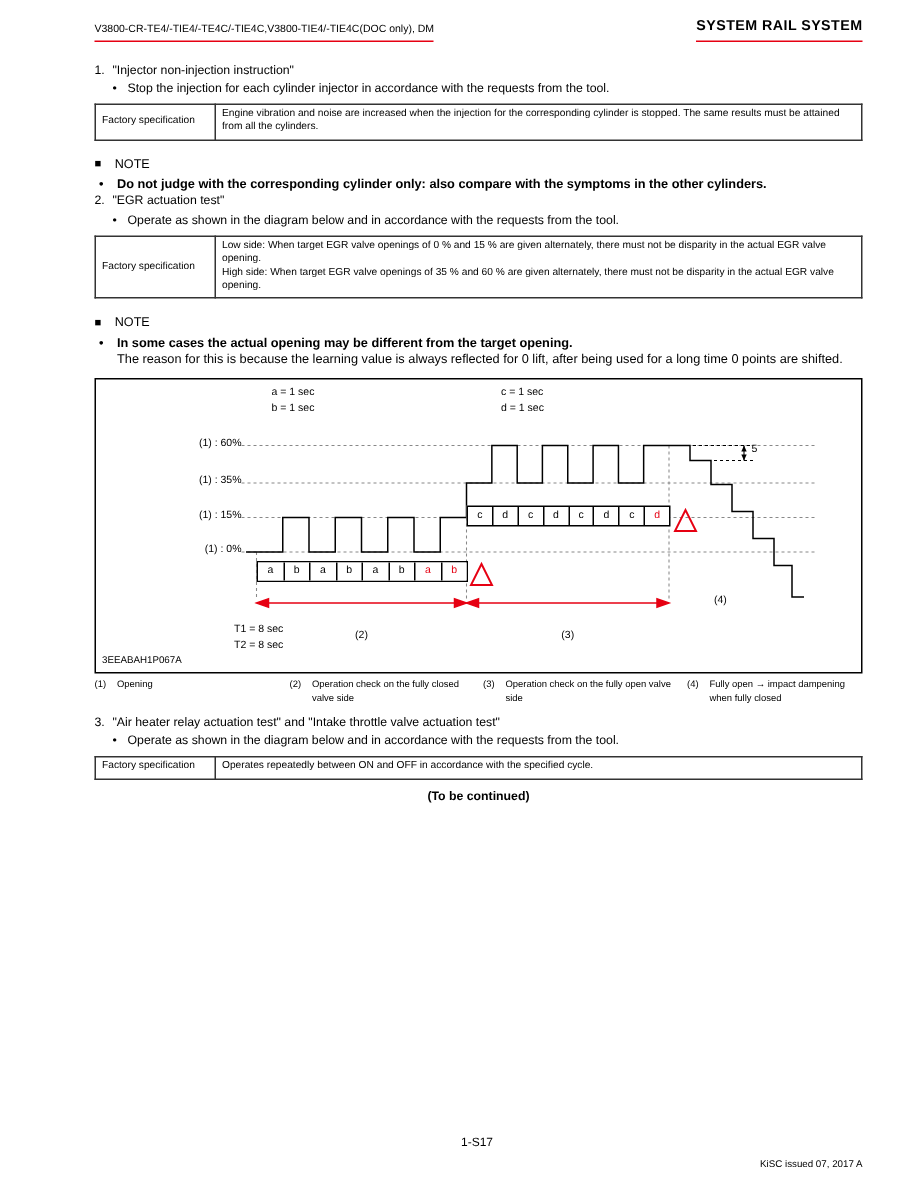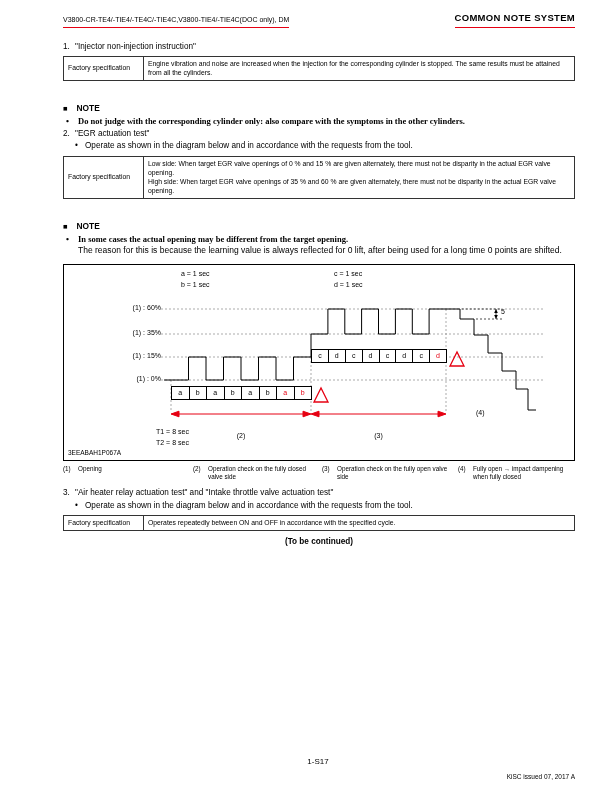--- a/index.html
+++ b/index.html
@@ -19,23 +19,23 @@
   .sec-title{ font-weight:bold; font-size:8.4px; margin-bottom:2px; }
   .num-line{ margin-top:1.5px; }
   .num{ display:inline-block; width:12px; }
   .bullet-line{ position:relative; padding-left:22px; margin-top:1.5px; }
   .bullet-line::before{ content:"•"; position:absolute; left:12px; }
 
   table.spec-table{ width:100%; border-collapse:collapse; margin:4px 0 5px; }
   .spec-table td{ border:1px solid #333; font-size:6.8px; line-height:1.32; padding:2.5px 4px; vertical-align:middle; }
   td.spec-label{ width:80px; }
 
-  .note-head{ font-weight:bold; font-size:8.4px; margin-top:22px; }
+  .note-head{ font-weight:normal; font-size:8.4px; margin-top:10px; }
   .note-head::before{ content:"■"; margin-right:9px; font-size:7.5px; position:relative; top:-0.5px; }
-  .note-bullet{ font-weight:bold; font-size:8.5px; position:relative; padding-left:15px; margin-top:2px; text-align:justify;font-family:Liberation Serif, serif; }
+  .note-bullet{ font-weight:bold; font-size:8.5px; position:relative; padding-left:15px; margin-top:2px; text-align:justify; }
   .note-bullet::before{ content:"•"; position:absolute; left:3px; }
   .note-para{ font-weight:normal; font-size:8.5px; padding-left:15px; text-align:justify; }
 
   .diagram{ position:relative; margin:7px 0 4px; border:1px solid #000; height:197px; background:#fff; }
   .diagram svg{ position:absolute; left:0; top:0; }
   .dlabel{ position:absolute; font-size:7px; white-space:nowrap; line-height:1.1; }
   .dlevel{ position:absolute; left:40px; width:57px; text-align:right; font-size:7px; white-space:nowrap; line-height:1.1; }
   .seq-strip{ position:absolute; display:flex; height:14px; border:1px solid #000; background:#fff; }
   .seq-cell{ flex:1 1 0; display:flex; align-items:center; justify-content:center; font-size:7px; border-left:1px solid #000; background:#fff; }
   .seq-cell:first-child{ border-left:none; }
@@ -53,28 +53,31 @@
   .page-num{ position:absolute; left:0; right:0; bottom:24px; text-align:center; font-size:8px;padding-left:24px; }
   .issue{ position:absolute; right:37px; bottom:10px; font-size:6.5px; }
 </style>
 </head>
 <body>
 
 <div class="inner">
 
   <div class="header">
     <span class="hdr-left">V3800-CR-TE4/-TIE4/-TE4C/-TIE4C,V3800-TIE4/-TIE4C(DOC only), DM</span>
-    <span class="hdr-right">COMMON NOTE SYSTEM</span>
+    <span class="hdr-right">SYSTEM RAIL SYSTEM</span>
   </div>
 
   <div class="content">
 
 
     <div class="num-line">
       <span class="num">1.</span><span>"Injector non-injection instruction"</span>
+    </div>
+    <div class="bullet-line">
+      <span>Stop the injection for each cylinder injector in accordance with the requests from the tool.</span>
     </div>
 
     <table class="spec-table">
       <tbody>
           <tr>
         <td class="spec-label">Factory specification</td>
         <td class="spec-value">Engine vibration and noise are increased when the injection for the corresponding cylinder is stopped. The same results must be attained from all the cylinders.</td>
       </tr>
     </tbody>
       </table>

